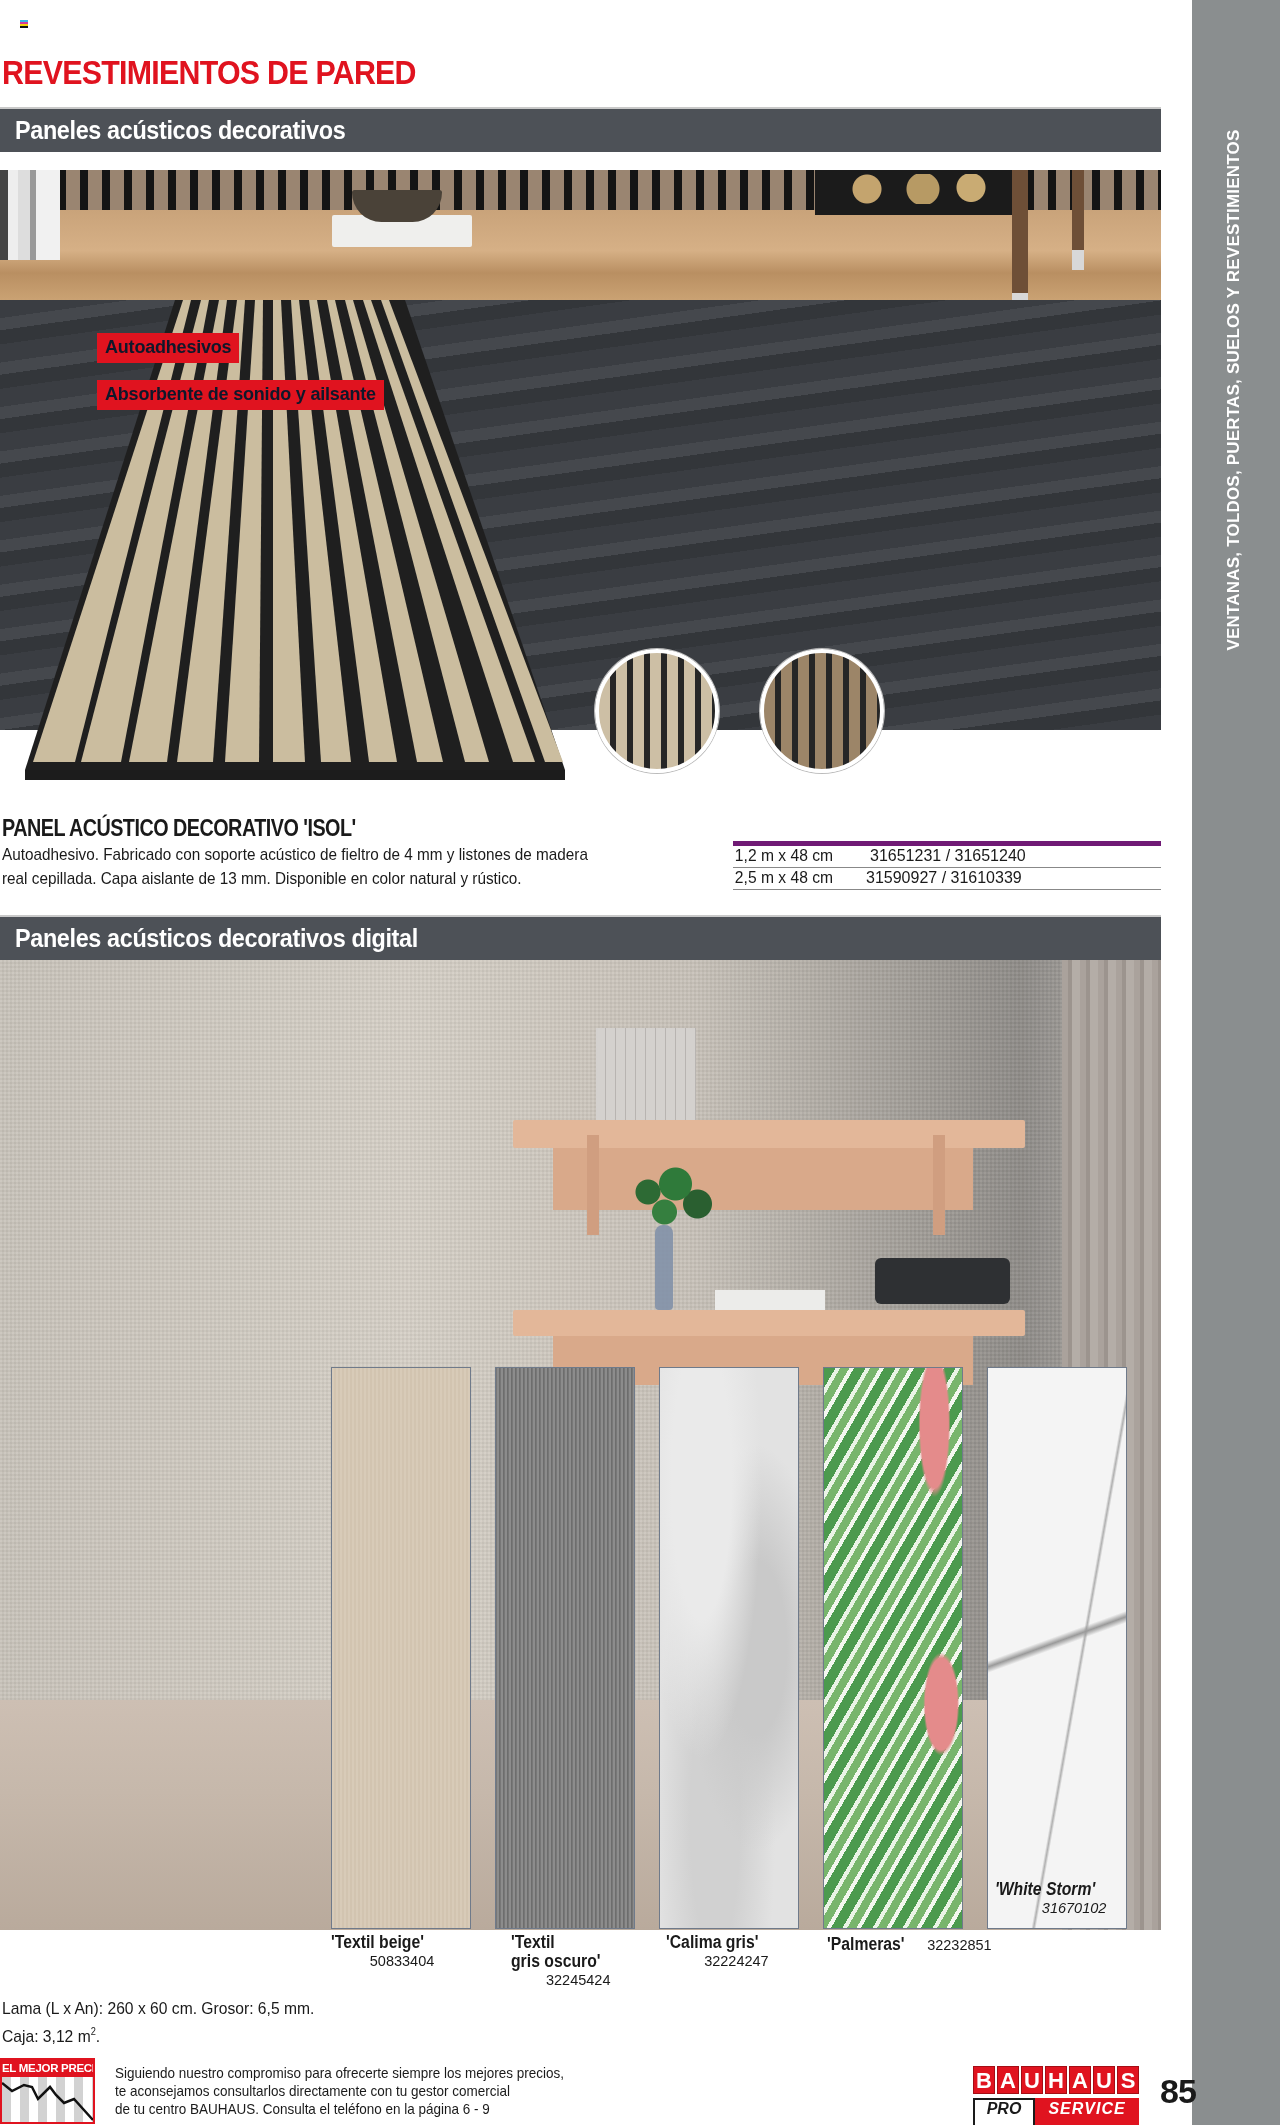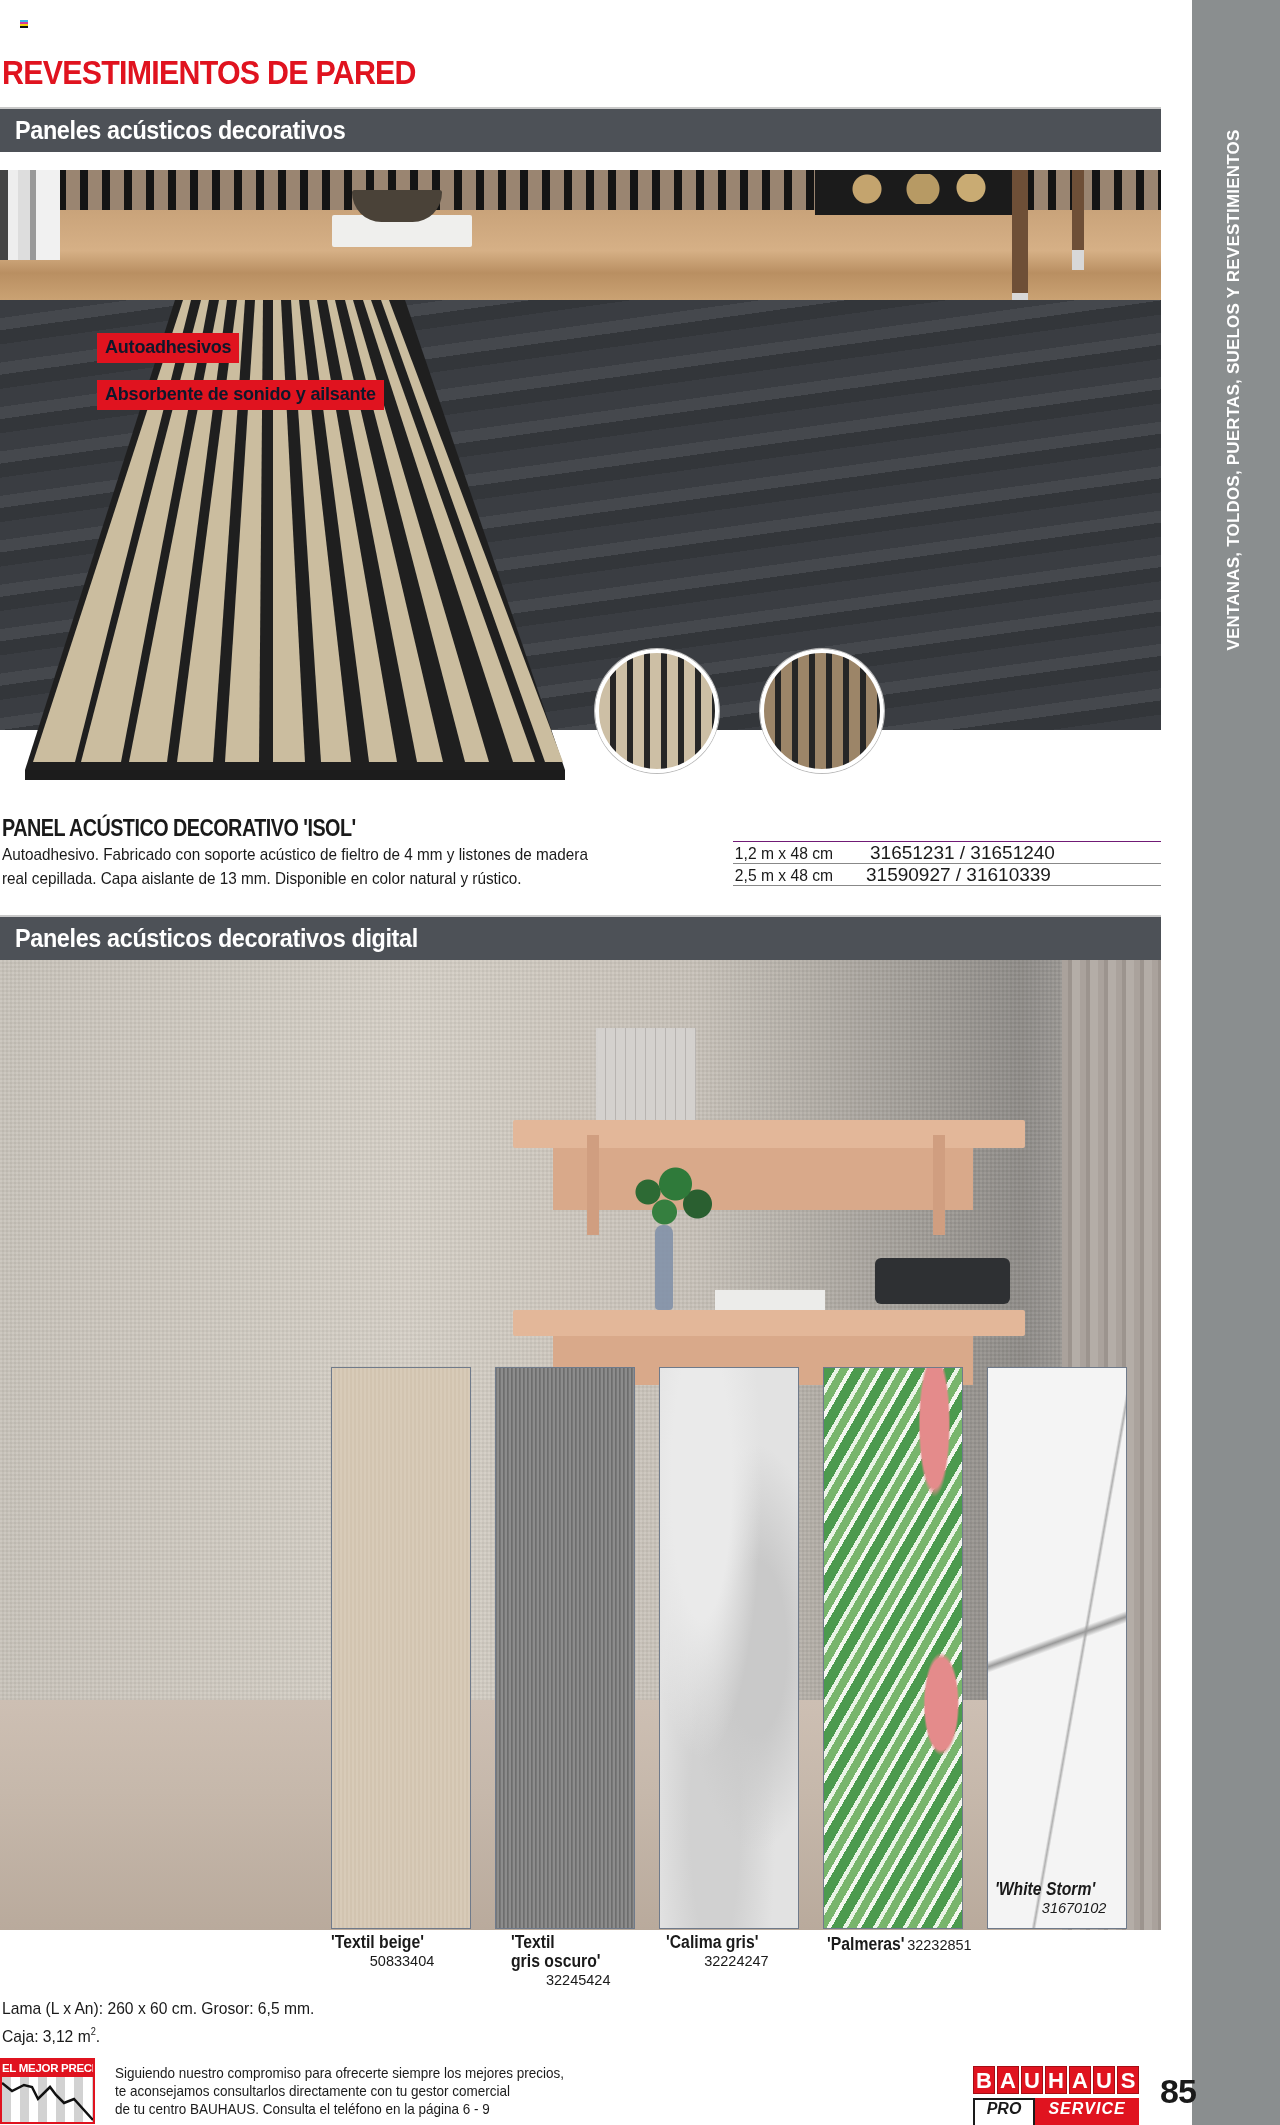--- a/index.html
+++ b/index.html
@@ -50,24 +50,24 @@
 
   .swatch-circle { position: absolute; width: 124px; height: 124px; border-radius: 50%; border: 4px solid #ffffff; overflow: hidden; box-shadow: 0 0 0 1px #bbb; }
   .sw-natural { background: repeating-linear-gradient(90deg, #cdbfa5 0 11px, #262626 11px 17px); }
   .sw-rustic { background: repeating-linear-gradient(90deg, #9c8568 0 11px, #262626 11px 17px); }
 
   
   .prod-title { position: absolute; left: 2px; top: 815px; font-weight: bold; font-size: 23px; letter-spacing: -0.6px;
     transform: scaleX(0.86); transform-origin: left center; white-space: nowrap; }
   .prod-desc { position: absolute; left: 2px; top: 843px; font-size: 17px; line-height: 24px; width: 700px;
     transform: scaleX(0.9); transform-origin: left top; }
-  .size-table { position: absolute; left: 733px; top: 841px; width: 428px; border-top: 1px solid #701a75; }
+  .size-table { position: absolute; left: 733px; top: 841px; width: 428px; border-top: 5px solid #701a75; }
   .size-row { display: flex; align-items: baseline; height: 22px; border-bottom: 1px solid #888; font-size: 17px; }
   .size-row .dim { width: 125px; padding-left: 2px; transform: scaleX(0.92); transform-origin: left center; white-space: nowrap; }
-  .size-row .ref { font-size: 19px; white-space: nowrap; }
+  .size-row .ref { font-size: 16px; white-space: nowrap; }
 
   
   .photo2 { position: absolute; left: 0; top: 960px; width: 1161px; height: 970px; overflow: hidden;
     background: linear-gradient(90deg, #c9c4bb 0%, #d6d0c7 35%, #c8c2b9 60%, #8f8c88 88%, #b3b0ad 100%); }
   .p2-texture { position: absolute; inset: 0;
     background: repeating-linear-gradient(0deg, rgba(255,255,255,0.04) 0 2px, rgba(0,0,0,0.03) 2px 4px),
                 repeating-linear-gradient(90deg, rgba(255,255,255,0.04) 0 2px, rgba(0,0,0,0.03) 2px 4px); }
   .p2-floor { position: absolute; left: 0; top: 740px; width: 1161px; height: 230px;
     background: linear-gradient(180deg, #cdbfb3 0%, #c6b8ab 40%, #b9aa9c 100%); }
   .p2-curtain { position: absolute; left: 1062px; top: 0; width: 99px; height: 970px;
@@ -226,21 +226,21 @@
 </div>
 <div class="sw-label" style="left:511px; top:1933px;">
   <span class="name">'Textil</span>
   <span class="name">gris oscuro'</span>
   <span class="code">32245424</span>
 </div>
 <div class="sw-label" style="left:666px; top:1933px;">
   <span class="name">'Calima  gris'</span>
   <span class="code">32224247</span>
 </div>
-<div class="sw-label" style="left:827px; top:1935px; display:flex; align-items:baseline; gap:0;">
+<div class="sw-label" style="left:827px; top:1935px; display:flex; align-items:baseline; gap:20px;">
   <span class="name" style="display:inline-block;">'Palmeras'</span>
   <span class="code" style="display:inline-block; margin-left:-6px;">32232851</span>
 </div>
 <div class="sw-label" style="left:995px; top:1880px;font-style:italic;">
   <span class="name">'White Storm'</span>
   <span class="code">31670102</span>
 </div>
 
 <div class="spec">
   <div>Lama (L x An): 260 x 60 cm. Grosor: 6,5 mm.</div>

